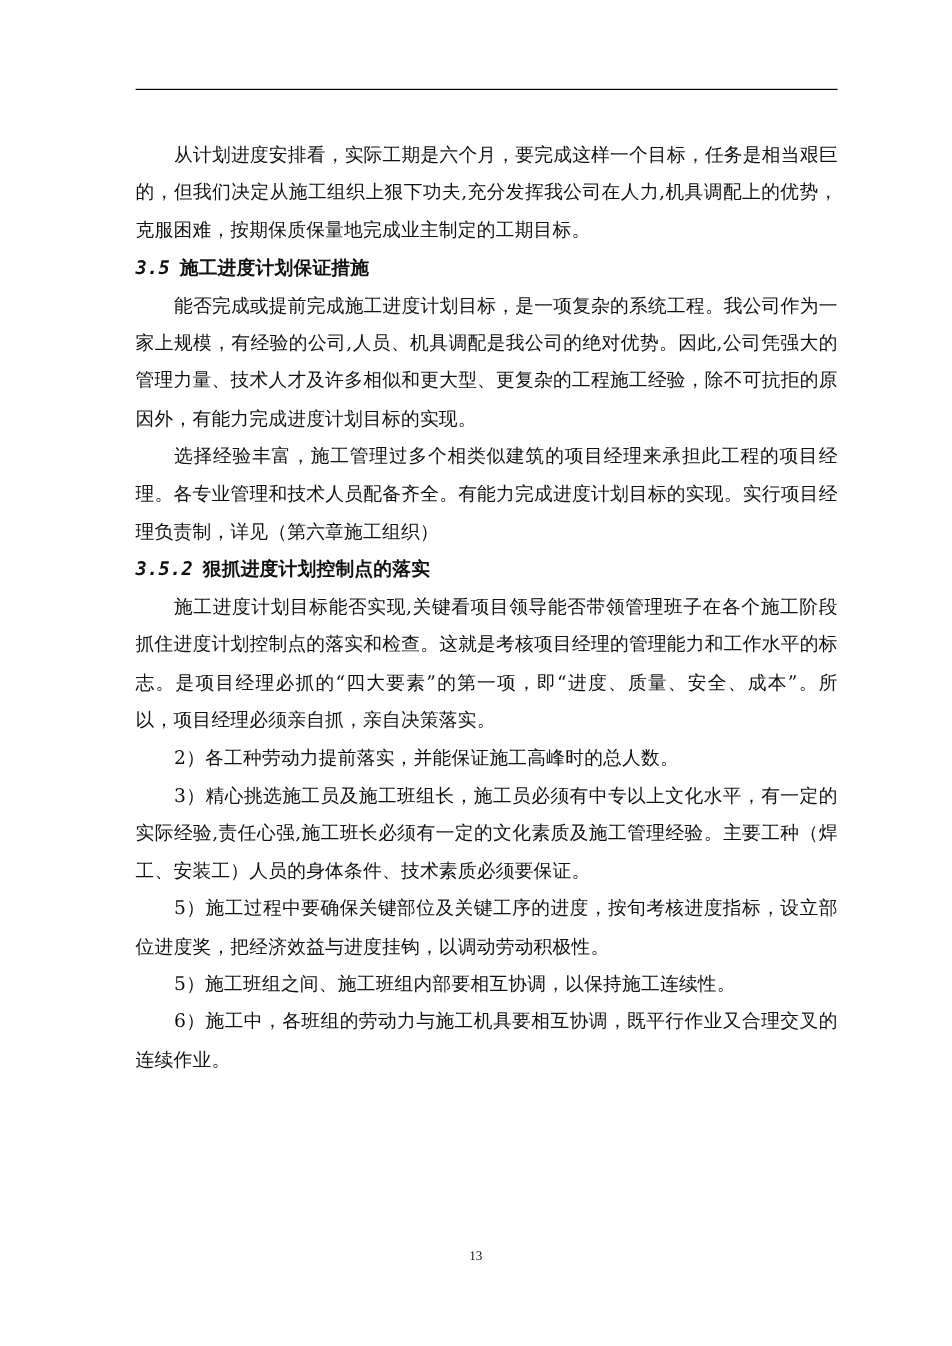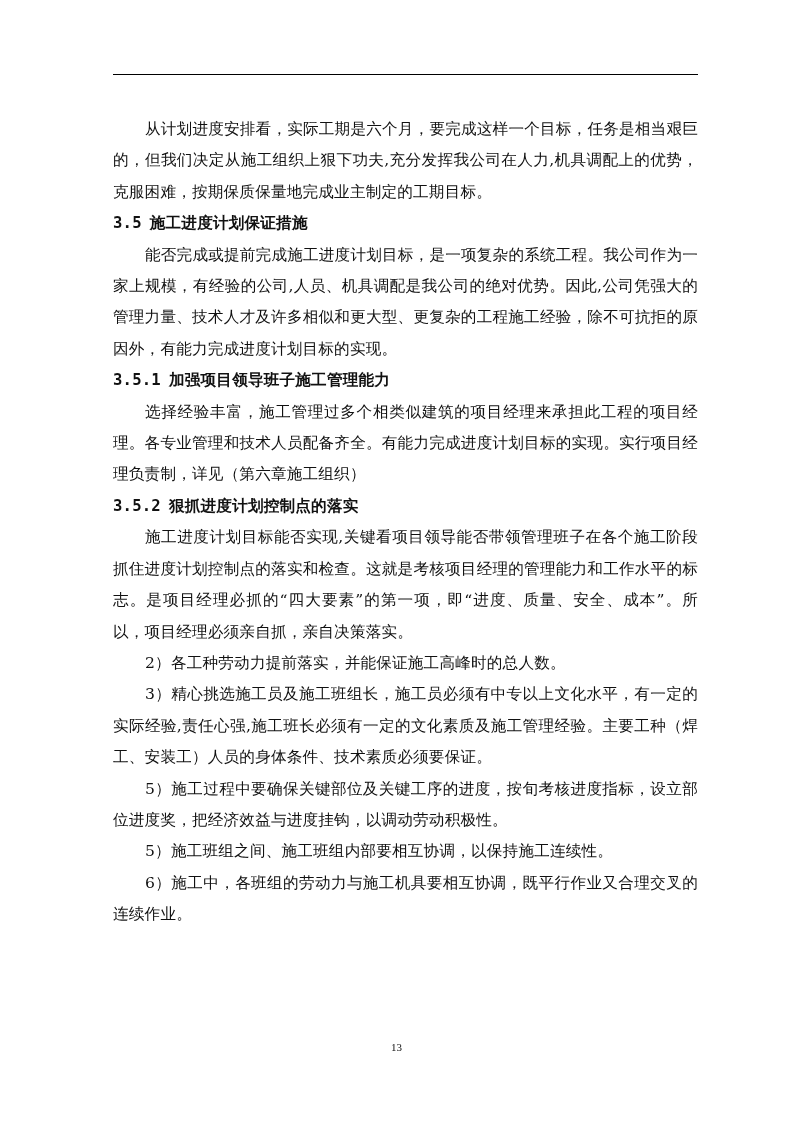--- a/index.html
+++ b/index.html
@@ -5,36 +5,35 @@
   html, body { margin: 0; padding: 0; background: #ffffff; }
   body { width: 793px; height: 1122px; position: relative; overflow: hidden;
          font-family: "DejaVu Serif", "Liberation Serif", serif; color: #111; }
   .header-rule { position: absolute; left: 113px; top: 74px; width: 585px; height: 0;
                  border-top: 1.3px solid #000; }
   .content { position: absolute; left: 113px; top: 87px; width: 585px; margin-top: 27px; }
   .para { font-size: 15.6px; line-height: 31.4px; text-indent: 32px; text-align: justify;
           margin: 0; letter-spacing: 0.2px; word-break: break-all; }
   .h { font-size: 15.6px; line-height: 31.4px; font-weight: bold; margin: 0;
        font-family: "DejaVu Sans", "Liberation Sans", sans-serif; letter-spacing: 0.2px; }
-  .h .num { font-family: "DejaVu Sans Mono", "Liberation Mono", monospace; margin-right: 8px; }
+  .h .num { font-family: "DejaVu Sans Mono", "Liberation Mono", monospace; margin-right: 8px; font-style: italic; }
   .page-number { position: absolute; left: 0; width: 793px; top: 1041px; text-align: center;
                  font-size: 11px; font-family: "Liberation Serif", serif; }
 </style>
 </head>
 <body>
 
 <div class="header-rule"></div>
 
 <div class="content">
   <p class="para">从计划进度安排看，实际工期是六个月，要完成这样一个目标，任务是相当艰巨的，但我们决定从施工组织上狠下功夫,充分发挥我公司在人力,机具调配上的优势，克服困难，按期保质保量地完成业主制定的工期目标。</p>
 
   <p class="h"><span class="num">3.5</span><span>施工进度计划保证措施</span></p>
   <p class="para">能否完成或提前完成施工进度计划目标，是一项复杂的系统工程。我公司作为一家上规模，有经验的公司,人员、机具调配是我公司的绝对优势。因此,公司凭强大的管理力量、技术人才及许多相似和更大型、更复杂的工程施工经验，除不可抗拒的原因外，有能力完成进度计划目标的实现。</p>
 
-  <p class="h"><span class="num">3.5.1</span><span>加强项目领导班子施工管理能力</span></p>
   <p class="para">选择经验丰富，施工管理过多个相类似建筑的项目经理来承担此工程的项目经理。各专业管理和技术人员配备齐全。有能力完成进度计划目标的实现。实行项目经理负责制，详见（第六章施工组织）</p>
 
   <p class="h"><span class="num">3.5.2</span><span>狠抓进度计划控制点的落实</span></p>
   <p class="para">施工进度计划目标能否实现,关键看项目领导能否带领管理班子在各个施工阶段抓住进度计划控制点的落实和检查。这就是考核项目经理的管理能力和工作水平的标志。是项目经理必抓的“四大要素”的第一项，即“进度、质量、安全、成本”。所以，项目经理必须亲自抓，亲自决策落实。</p>
 
   <p class="para">2）各工种劳动力提前落实，并能保证施工高峰时的总人数。</p>
   <p class="para">3）精心挑选施工员及施工班组长，施工员必须有中专以上文化水平，有一定的实际经验,责任心强,施工班长必须有一定的文化素质及施工管理经验。主要工种（焊工、安装工）人员的身体条件、技术素质必须要保证。</p>
   <p class="para">5）施工过程中要确保关键部位及关键工序的进度，按旬考核进度指标，设立部位进度奖，把经济效益与进度挂钩，以调动劳动积极性。</p>
   <p class="para">5）施工班组之间、施工班组内部要相互协调，以保持施工连续性。</p>
   <p class="para">6）施工中，各班组的劳动力与施工机具要相互协调，既平行作业又合理交叉的连续作业。</p>

